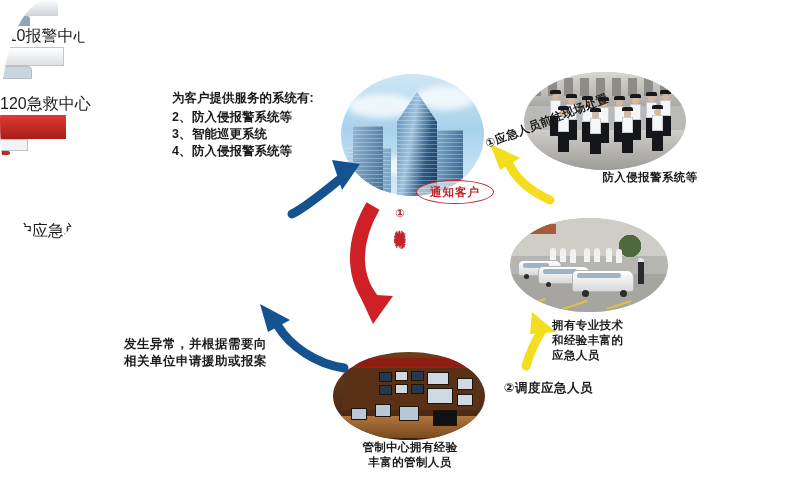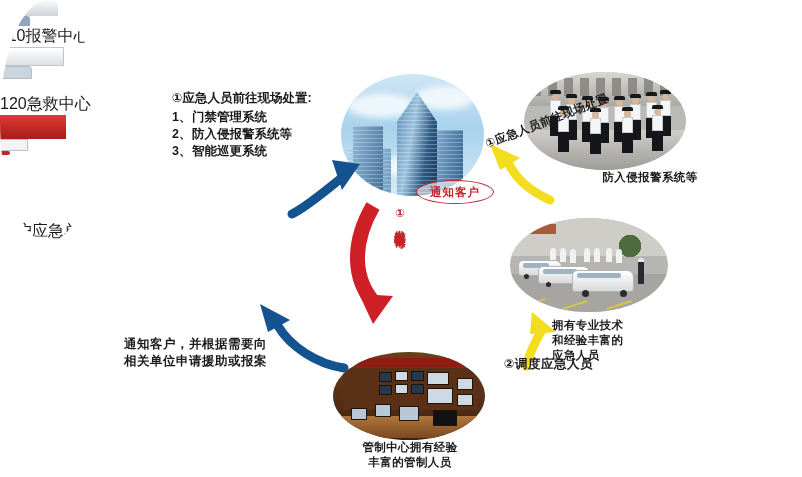--- a/index.html
+++ b/index.html
@@ -123,30 +123,30 @@
     writing-mode:vertical-rl;text-orientation:upright;white-space:nowrap;
   }
 </style>
 </head>
 <body>
 
 <div id="stage">
 
 
   <div class="sys-list">
-    <div class="hdr">①应急人员前往现场处置:</div>
+    <div class="hdr">为客户提供服务的系统有:</div>
     <ol>
-      <li>
-        <span class="num">1、</span><span>门禁管理系统</span>
-      </li>
       <li>
         <span class="num">2、</span><span>防入侵报警系统等</span>
       </li>
       <li>
         <span class="num">3、</span><span>智能巡更系统</span>
+      </li>
+      <li>
+        <span class="num">4、</span><span>防入侵报警系统等</span>
       </li>
     </ol>
   </div>
 
   <div class="oval" id="photo-building">
     <div class="sky-cloud" style="left:6px;top:20px;"></div>
     <div class="sky-cloud" style="left:74px;top:12px;width:60px;"></div>
     <div class="sky-cloud" style="left:30px;top:82px;width:84px;height:20px;"></div>
     <div class="tower left2">
         <div class="winlines"></div>
@@ -388,18 +388,18 @@
 
   <svg class="arrow" id="arrow-yellow-dispatch" style="left:512px;top:310px;width:50px;height:62px;">
     <path d="M 14 56 C 18 42, 24 30, 30 20" stroke="#f2dd1f" stroke-width="9" fill="none" stroke-linecap="round"></path>
     <polygon points="20,2 44,22 18,24" fill="#f2dd1f"></polygon>
   </svg>
 
   <div id="label-alarm-signal">①发出异常报警信号</div>
 
   <div id="label-dispatch-field">①应急人员前往现场处置</div>
 
-  <div class="cn-text" style="position:absolute;left:504px;top:356px;">②调度应急人员</div>
-
-  <div class="cn-text" style="position:absolute;left:124px;top:336px;">通知客户，并根据需要向
+  <div class="cn-text" style="position:absolute;left:504px;top:380px;">②调度应急人员</div>
+
+  <div class="cn-text" style="position:absolute;left:124px;top:336px;">发生异常，并根据需要向
 相关单位申请援助或报案</div>
 
 </div>
 
 </body></html>

